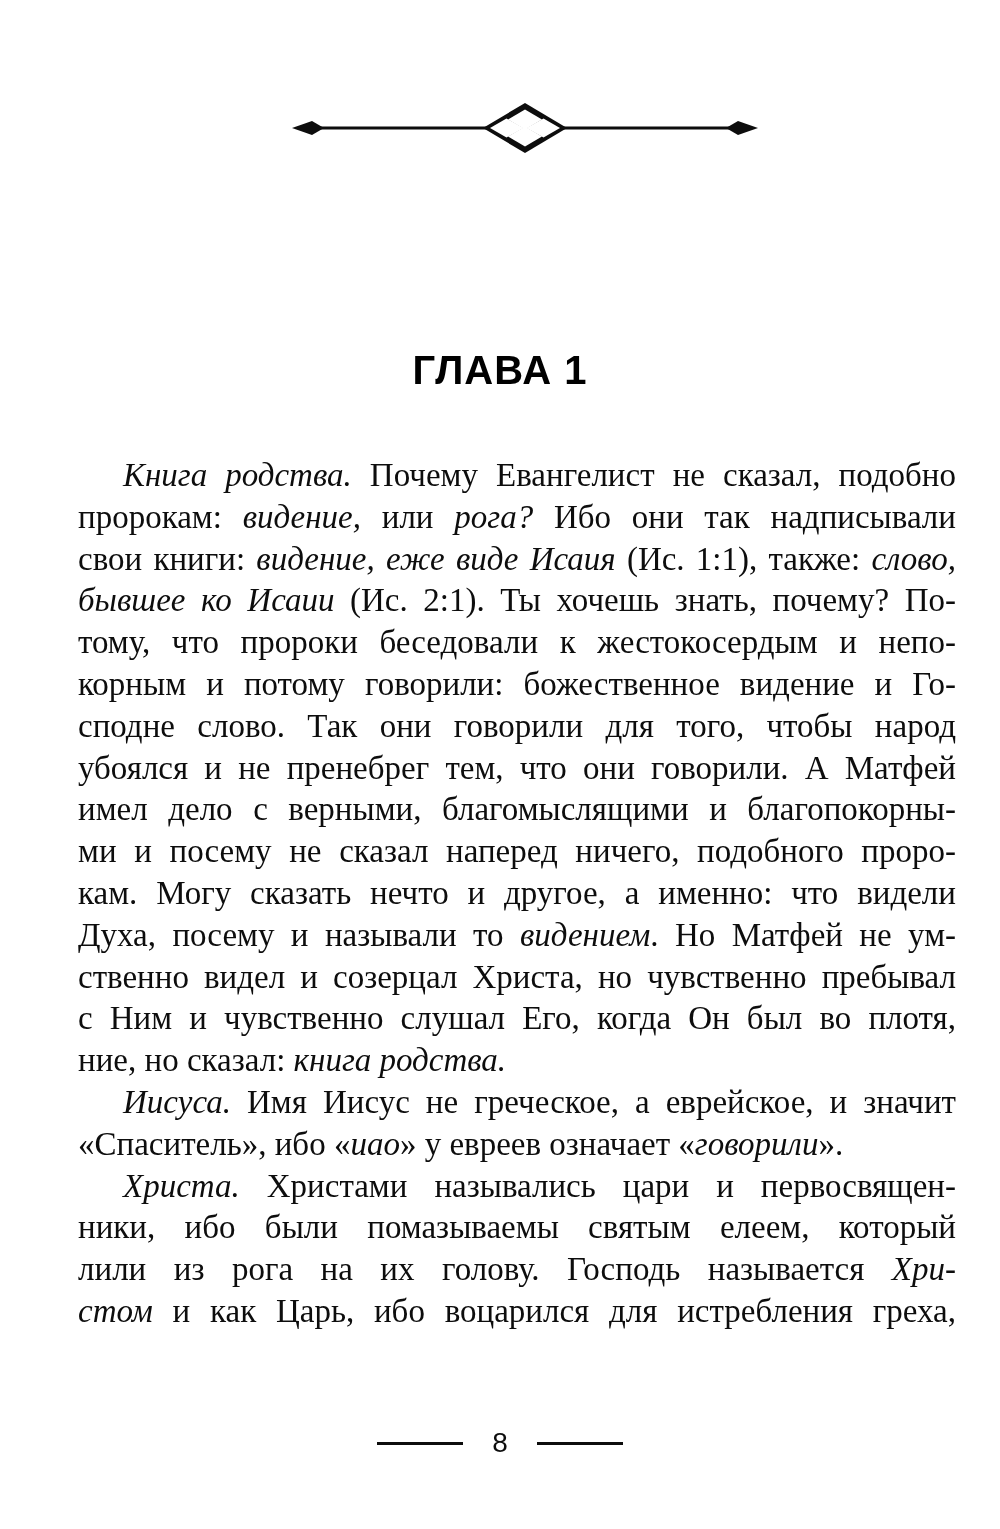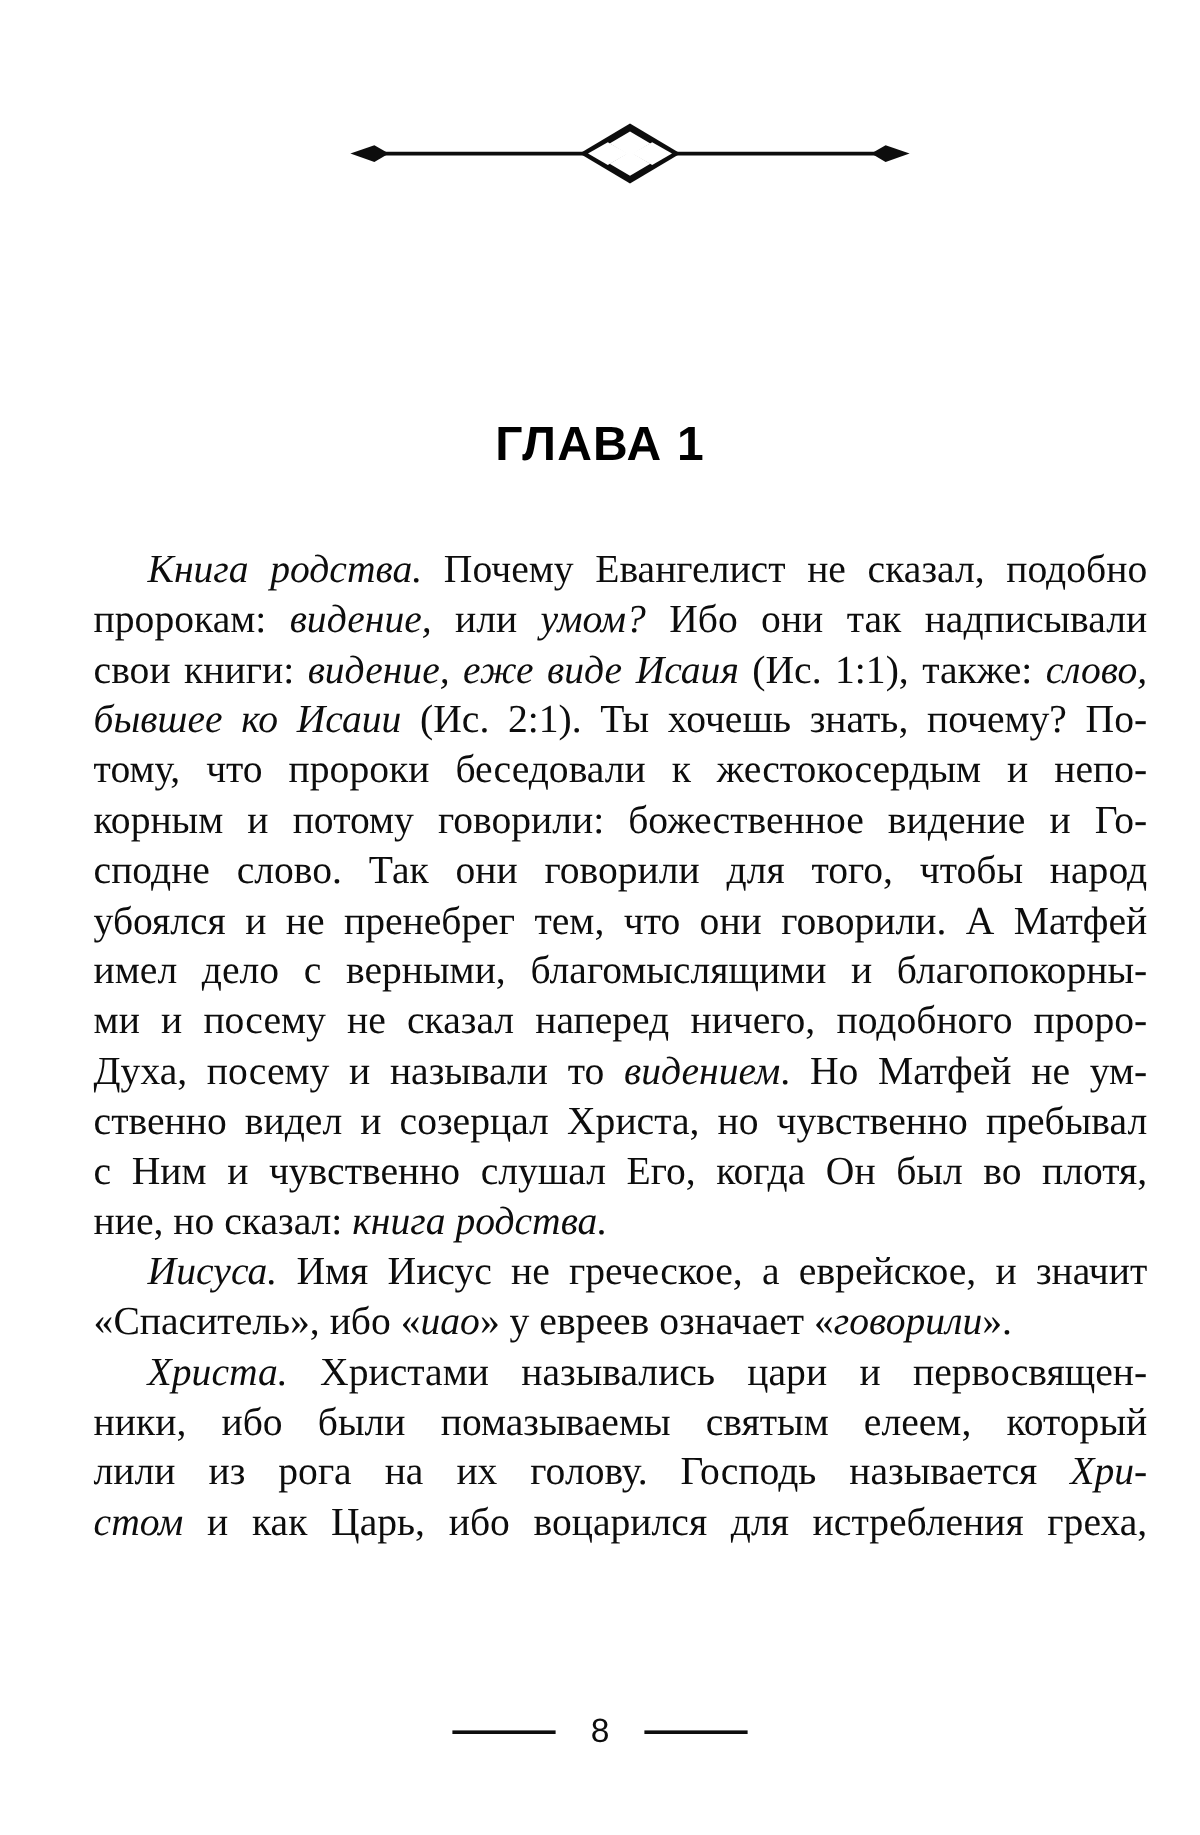--- a/index.html
+++ b/index.html
@@ -109,29 +109,30 @@
     <polygon points="235,8.5 252,18.5 235,28.5 218,18.5" fill="#ffffff"></polygon>
     <polygon points="235,25.5 252,35.5 235,45.5 218,35.5" fill="#ffffff"></polygon>
     <polygon points="216.5,17.5 233.5,27 216.5,36.5 200,27" fill="#ffffff"></polygon>
     <polygon points="253.5,17.5 270,27 253.5,36.5 236.5,27" fill="#ffffff"></polygon>
   </svg>
 
   <h1 class="chapter-heading">ГЛАВА 1</h1>
 
   <div class="body-text">
       <div class="line indent"><span class="em">Книга родства.</span><span class="reg"> Почему Евангелист не сказал, подобно</span></div>
-      <div class="line"><span class="reg">пророкам: </span><span class="em">видение,</span><span class="reg"> или </span><span class="em">умом?</span><span class="reg"> Ибо они так надписывали</span></div>
+      <div class="line"><span class="reg">пророкам: </span><span class="em">видение,</span><span class="reg"> или </span><span class="em">рога?</span><span class="reg"> Ибо они так надписывали</span></div>
       <div class="line"><span class="reg">свои книги: </span><span class="em">видение, еже виде Исаия</span><span class="reg"> (Ис. 1:1), также: </span><span class="em">слово,</span></div>
       <div class="line"><span class="em">бывшее ко Исаии</span><span class="reg"> (Ис. 2:1). Ты хочешь знать, почему? По-</span></div>
       <div class="line"><span class="reg">тому, что пророки беседовали к жестокосердым и непо-</span></div>
       <div class="line"><span class="reg">корным и потому говорили: божественное видение и Го-</span></div>
       <div class="line"><span class="reg">сподне слово. Так они говорили для того, чтобы народ</span></div>
       <div class="line"><span class="reg">убоялся и не пренебрег тем, что они говорили. А Матфей</span></div>
       <div class="line"><span class="reg">имел дело с верными, благомыслящими и благопокорны-</span></div>
       <div class="line"><span class="reg">ми и посему не сказал наперед ничего, подобного проро-</span></div>
+      <div class="line"><span class="reg">кам. Могу сказать нечто и другое, а именно: что видели</span></div>
       <div class="line"><span class="reg">Духа, посему и называли то </span><span class="em">видением</span><span class="reg">. Но Матфей не ум-</span></div>
       <div class="line"><span class="reg">ственно видел и созерцал Христа, но чувственно пребывал</span></div>
       <div class="line"><span class="reg">с Ним и чувственно слушал Его, когда Он был во плотя,</span></div>
       <div class="line short"><span class="reg">ние, но сказал: </span><span class="em">книга родства.</span></div>
       <div class="line indent"><span class="em">Иисуса.</span><span class="reg"> Имя Иисус не греческое, а еврейское, и значит</span></div>
       <div class="line short"><span class="reg">«Спаситель», ибо «</span><span class="em">иао</span><span class="reg">» у евреев означает «</span><span class="em">говорили</span><span class="reg">».</span></div>
       <div class="line indent"><span class="em">Христа.</span><span class="reg"> Христами назывались цари и первосвящен-</span></div>
       <div class="line"><span class="reg">ники, ибо были помазываемы святым елеем, который</span></div>
       <div class="line"><span class="reg">лили из рога на их голову. Господь называется </span><span class="em">Хри-</span></div>
       <div class="line"><span class="em">стом</span><span class="reg"> и как Царь, ибо воцарился для истребления греха,</span></div>

